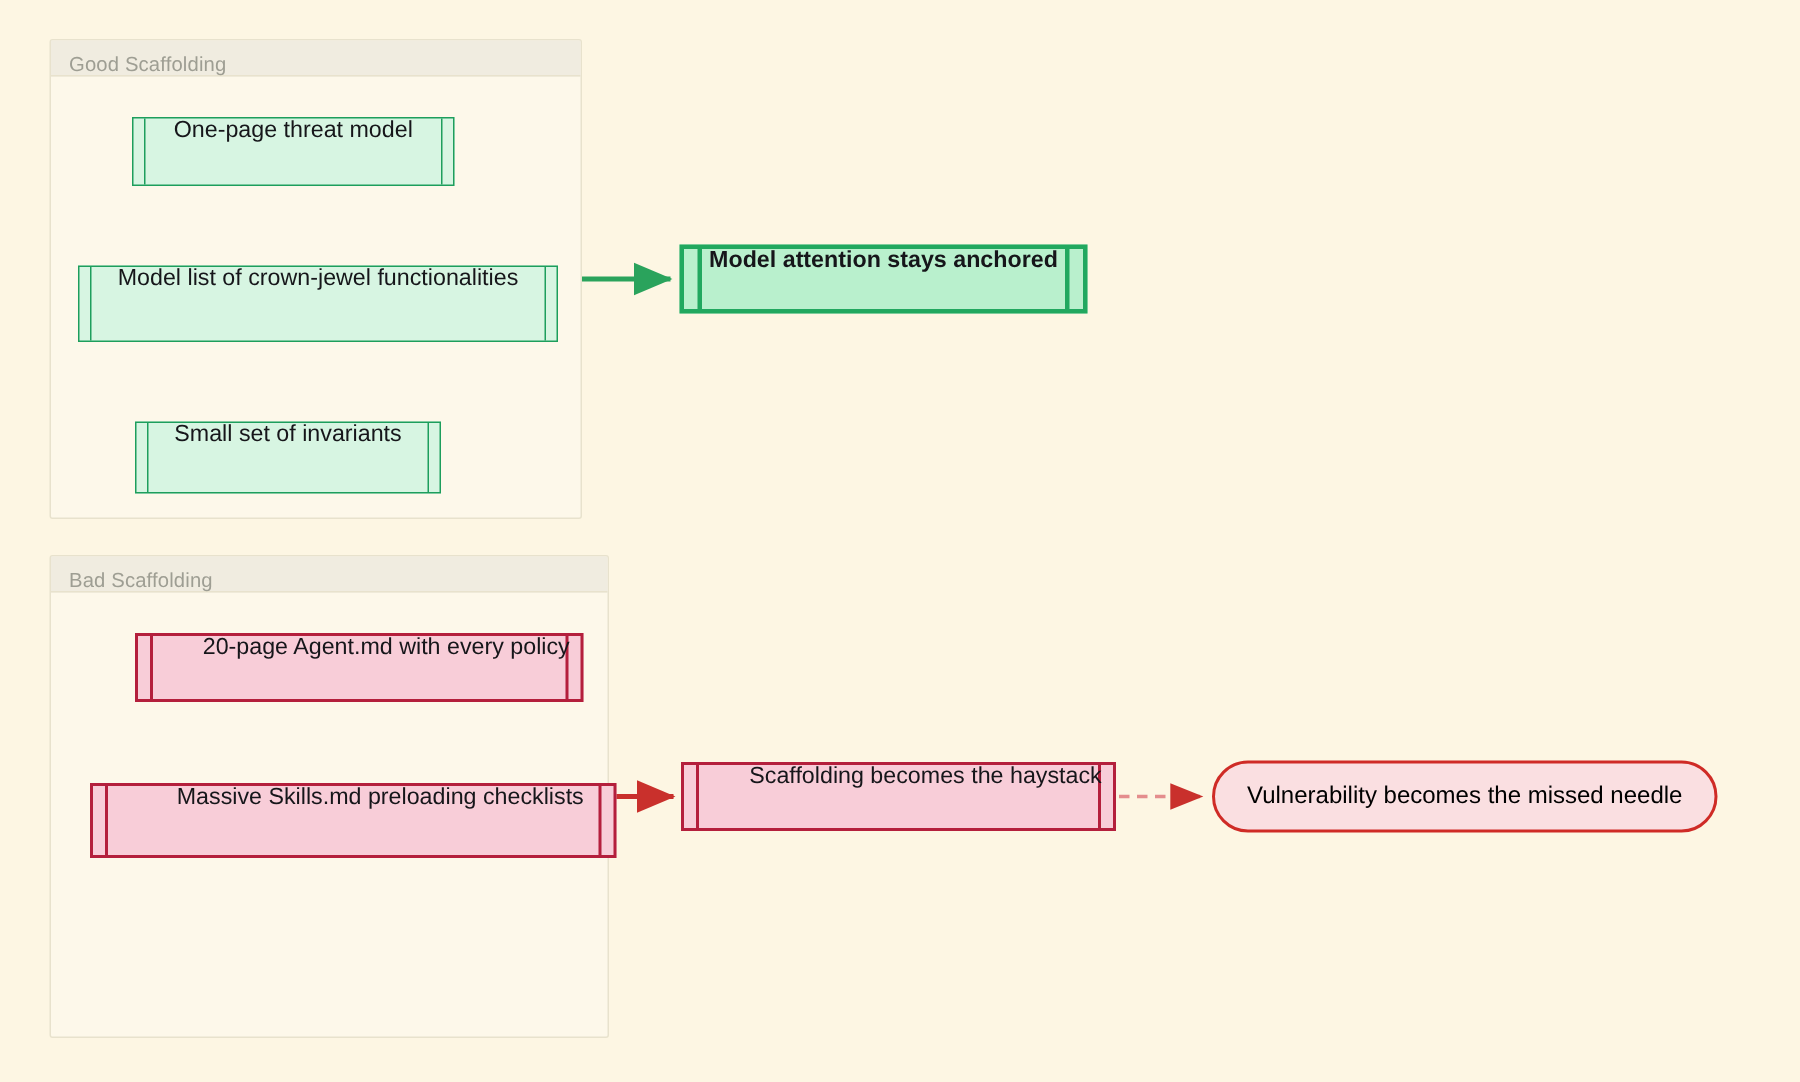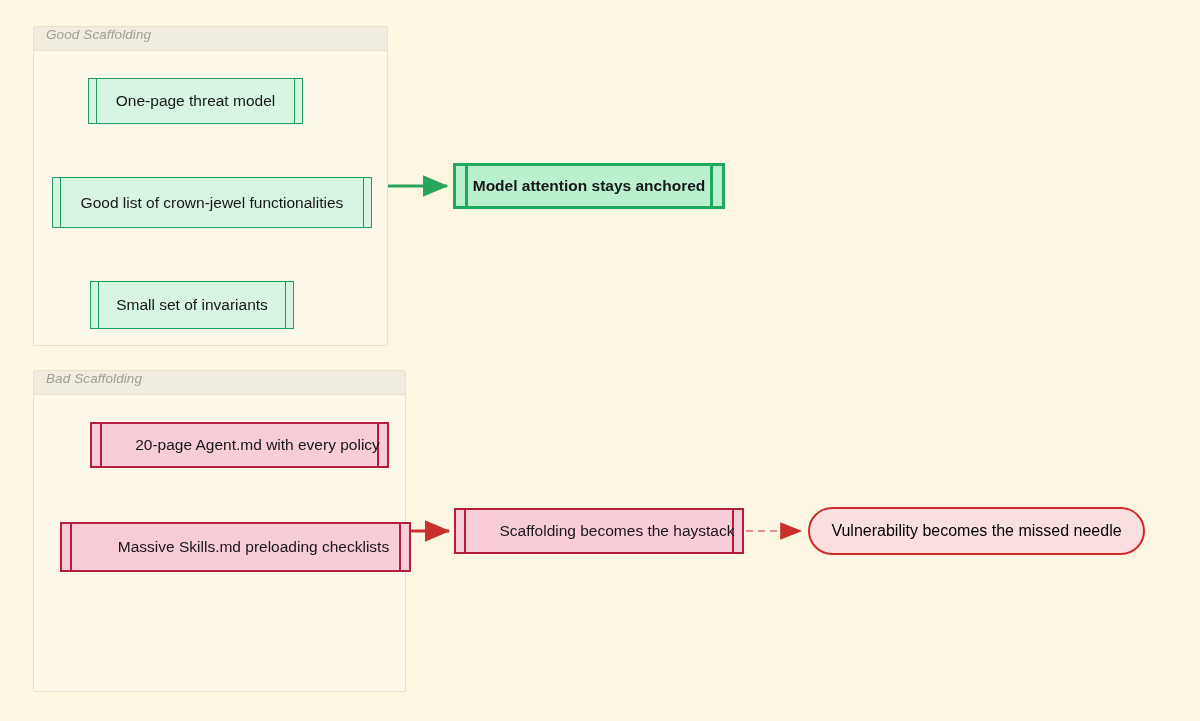--- a/index.html
+++ b/index.html
@@ -35,38 +35,37 @@
     border: 1px solid #e8e2cd;
     background: #fdf8ea;
     border-radius: 2px;
   }
   .cluster-header {
     box-sizing: border-box;
     height: 24px;
     background: #f0ece0;
     border-bottom: 1px solid #e8e2cd;
     display: flex;
-    align-items: flex-start;
+    align-items: flex-end;
     padding-left: 12px;
-    font-style: italic;
   }
   .cluster-title {
     font-size: 13.5px;
     color: #9e9e93;
     font-family: "Liberation Sans", sans-serif;
     letter-spacing: .1px;
     white-space: nowrap;
   }
 
   
   .node {
     position: absolute;
     box-sizing: border-box;
     display: flex;
-    align-items: center;
+    align-items: flex-start;
     justify-content: center;
     white-space: nowrap;
   }
   .node .lbl {
     font-size: 15.5px;
     color: #16161a;
     font-family: "Liberation Sans", sans-serif;
     line-height: 1;
     position: relative;
     z-index: 3;
@@ -167,21 +166,21 @@
 
   <div class="node subroutine n-green" style="left:88px; top:78px; width:215px; height:46px;">
     <span class="bar" style="left:7px;"></span>
     <span class="bar" style="right:7px;"></span>
     <span class="lbl">One-page threat model</span>
   </div>
 
   <div class="node subroutine n-green" style="left:52px; top:177px; width:320px; height:51px;">
     <span class="bar" style="left:7px;"></span>
     <span class="bar" style="right:7px;"></span>
-    <span class="lbl">Good list of crown-jewel functionalities</span>
+    <span class="lbl">Model list of crown-jewel functionalities</span>
   </div>
 
   <div class="node subroutine n-green" style="left:90px; top:281px; width:204px; height:48px;">
     <span class="bar" style="left:7px;"></span>
     <span class="bar" style="right:7px;"></span>
     <span class="lbl">Small set of invariants</span>
   </div>
 
   <div class="node subroutine n-green-strong" style="left:453px; top:163px; width:272px; height:46px;font-weight:bold;">
     <span class="bar" style="left:9px;"></span>

